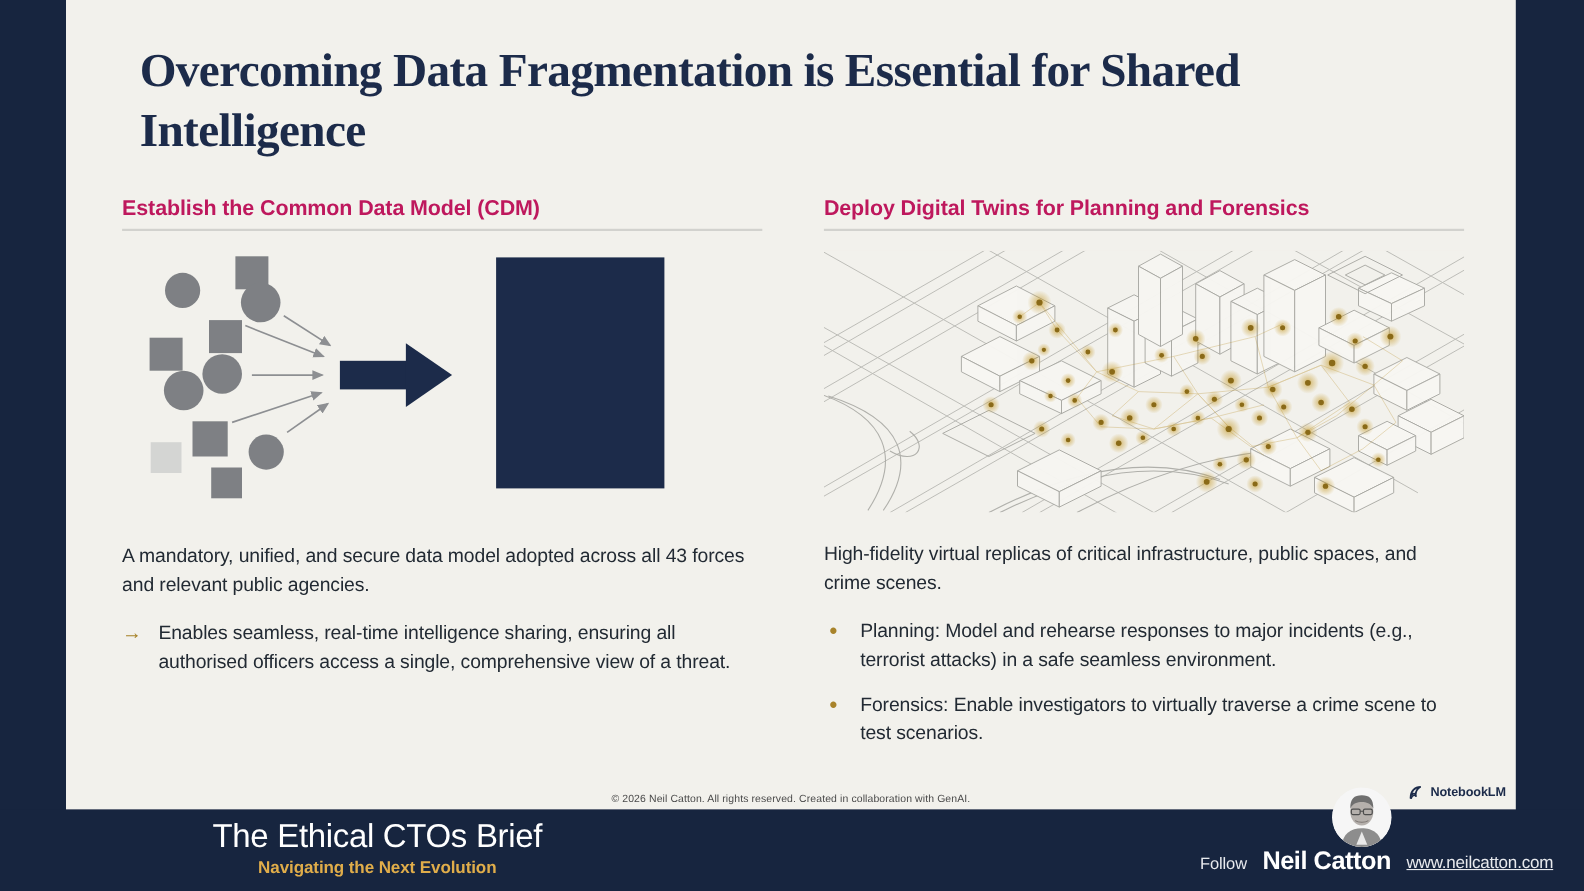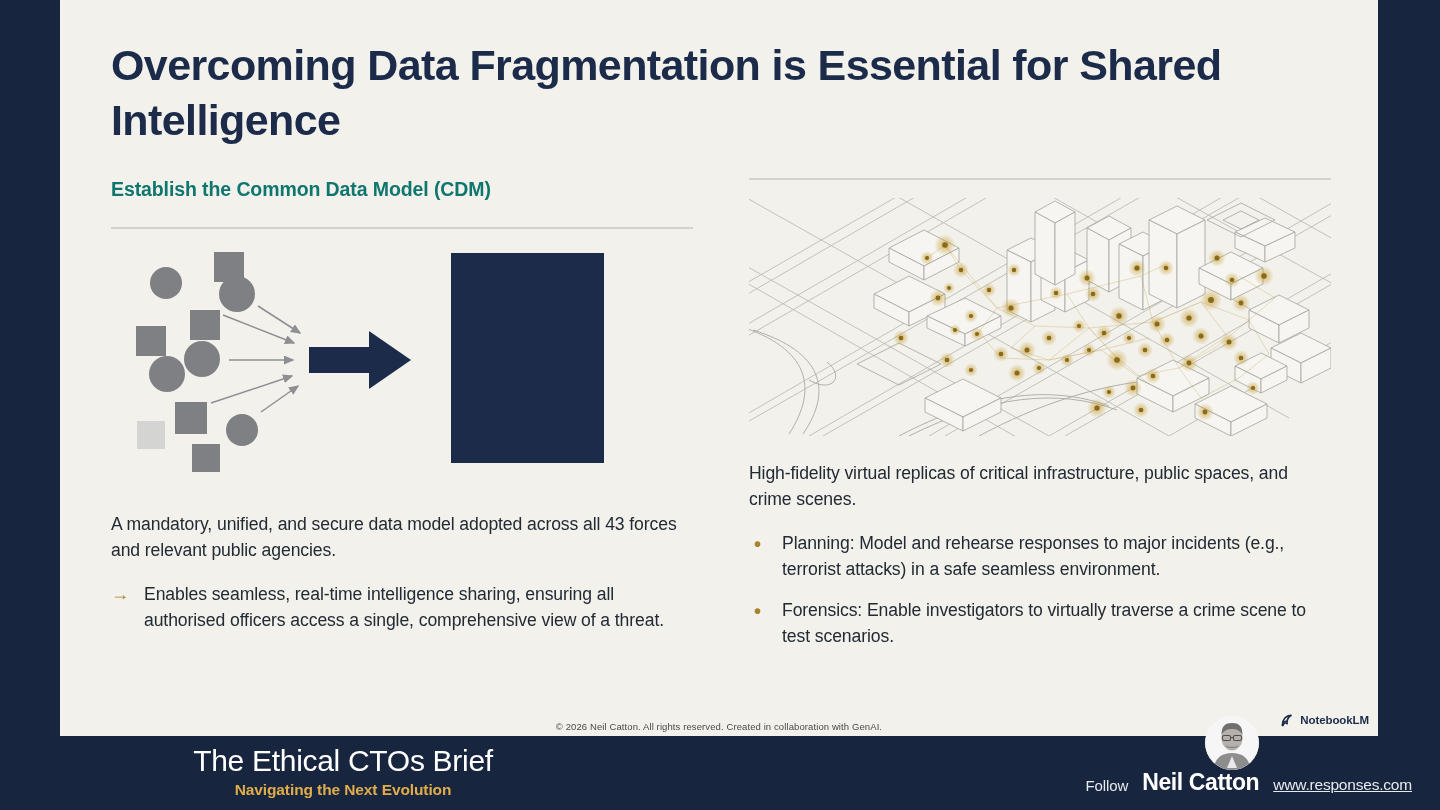--- a/index.html
+++ b/index.html
@@ -13,45 +13,46 @@
   
   .slide-card{
     position:absolute;
     left:60px; top:0px;
     width:1318px; height:736px;
     background:#f2f1ec;
   }
 
   .deck-title{
     position:absolute;
-    left:51px; top:38px;
+    left:67px; top:38px;
     width:1150px;
     font-size:43px;
     line-height:1.27;
     font-weight:800;
     letter-spacing:-0.6px;
     color:#1c2b4a;
+    font-family:Liberation Serif, serif;
   }
 
   
   .columns{
     position:absolute;
     left:51px; top:178px;
     width:1220px;
     display:flex;
     gap:56px;
   }
   .col{ width:582px; }
 
   .col-head{
     font-size:19.5px;
     font-weight:800;
-    color:#0f766e;
+    color:#be185d;
     letter-spacing:-0.1px;
-    padding-bottom:26px;
+    padding-bottom:7px;
   }
   .col-rule{
     height:2px;
     background:#d2d2ce;
     width:100%;
   }
 
   
   .graphic{
     position:relative;
@@ -110,21 +111,21 @@
     left:0; right:0;
     top:721px;
     text-align:center;
     font-size:9.5px;
     color:#4a4a4a;
     letter-spacing:0.1px;
   }
   .nblm{
     position:absolute;
     right:9px; top:714px;
-    display:flex; align-items:flex-start; gap:5px;
+    display:flex; align-items:center; gap:5px;
     font-size:11.5px; font-weight:600; color:#1c2b4a;
     letter-spacing:-0.1px;
   }
 
   
   .bottom-bar{
     position:absolute;
     left:0; top:736px;
     width:1440px; height:74px;
     background:#17253f;
@@ -249,20 +250,21 @@
 
       <div class="bullets">
         <div class="bullet">
           <span class="marker">→</span>
           <span class="btxt">Enables seamless, real-time intelligence sharing, ensuring all authorised officers access a single, comprehensive view of a threat.</span>
         </div>
       </div>
     </div>
 
     <div class="col">
+      <div class="col-head">Deploy Digital Twins for Planning and Forensics</div>
       <div class="col-rule"></div>
 
       <div class="twin-img">
         <svg width="582" height="238" viewBox="0 0 582 238">
           <defs>
             <radialGradient id="glow">
               <stop offset="0%" stop-color="#c49a2c" stop-opacity="0.95"></stop>
               <stop offset="35%" stop-color="#c49a2c" stop-opacity="0.45"></stop>
               <stop offset="100%" stop-color="#c49a2c" stop-opacity="0"></stop>
             </radialGradient>
@@ -543,15 +545,15 @@
             <rect x="17.5" y="19.5" width="8" height="5" rx="1.4" fill="none" stroke="#4d4d4d" stroke-width="1.1"></rect>
             <rect x="28.5" y="19.5" width="8" height="5" rx="1.4" fill="none" stroke="#4d4d4d" stroke-width="1.1"></rect>
             <path d="M25.5,21.5 L28.5,21.5" stroke="#4d4d4d" stroke-width="1.1"></path>
             <path d="M21,30 C24,32 30,32 33,30" stroke="#7a7470" stroke-width="1" fill="none"></path>
           </g>
         </svg>
       </div>
       <div class="person-name">Neil Catton</div>
     </div>
 
-    <a class="site-link" href="#">www.responses.com</a>
+    <a class="site-link" href="#">www.neilcatton.com</a>
   </div>
 </div>
 
 </body></html>

